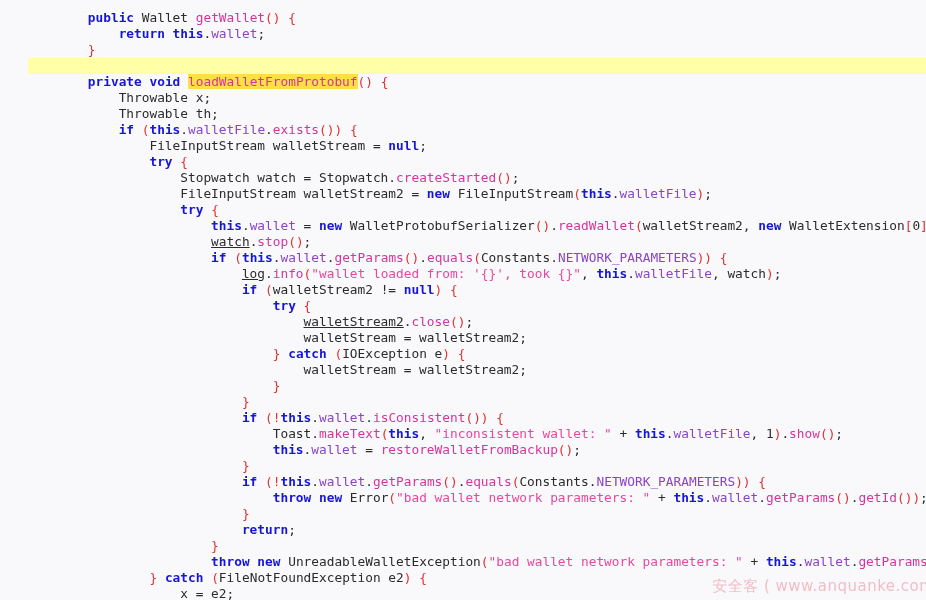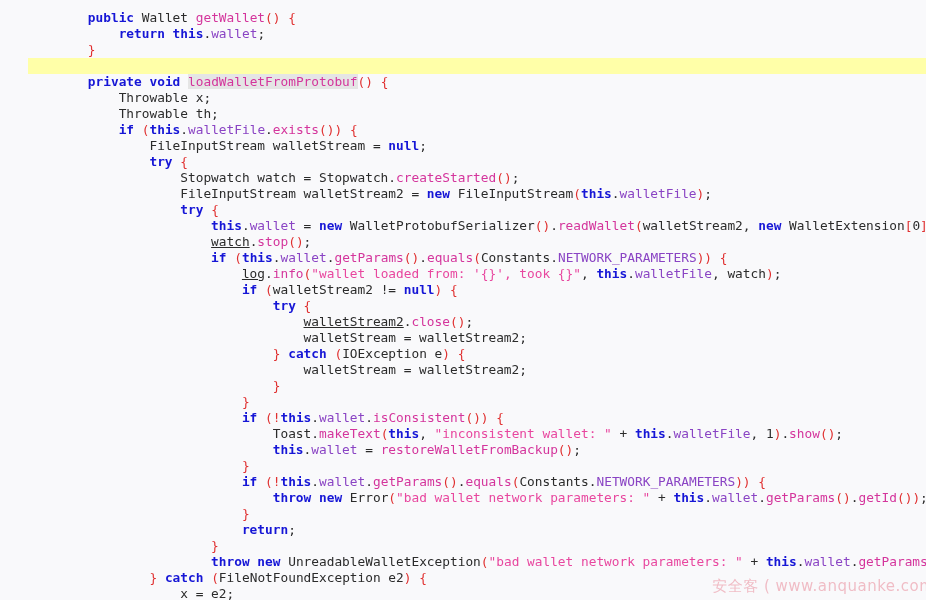--- a/index.html
+++ b/index.html
@@ -50,21 +50,21 @@
   
   .kw   { color: #1616d6; font-weight: bold; }        
   .typ  { color: #2b2b2b; }                            
   .id   { color: #2b2b2b; text-decoration: underline; }                            
   .fn   { color: #d4359c; }                            
   .fld  { color: #8a44c4; }                            
   .str  { color: #e8479f; }                            
   .num  { color: #2b2b2b; }                            
   .pun  { color: #e03030; }                            
   .op   { color: #2b2b2b; }                            
-  .sel  { background: #e5e5e5; }                       
+  .sel  { background: #fde047; }                       
 
   .watermark {
     position: absolute;
     right: 8px;
     bottom: 4px;
     font-family: "DejaVu Sans", "Liberation Sans", sans-serif;
     font-size: 15px;
     color: rgba(226, 90, 110, 0.38);
     letter-spacing: 0.5px;
     white-space: nowrap;

